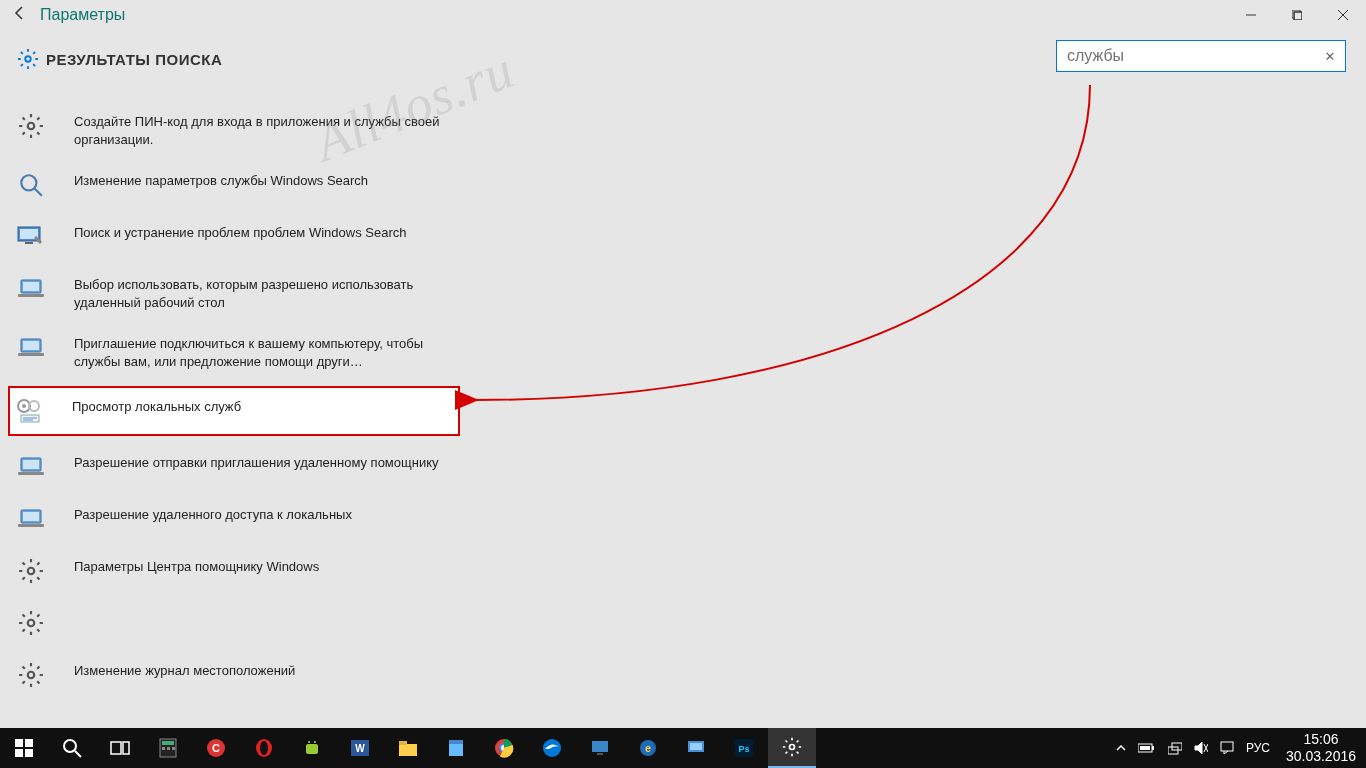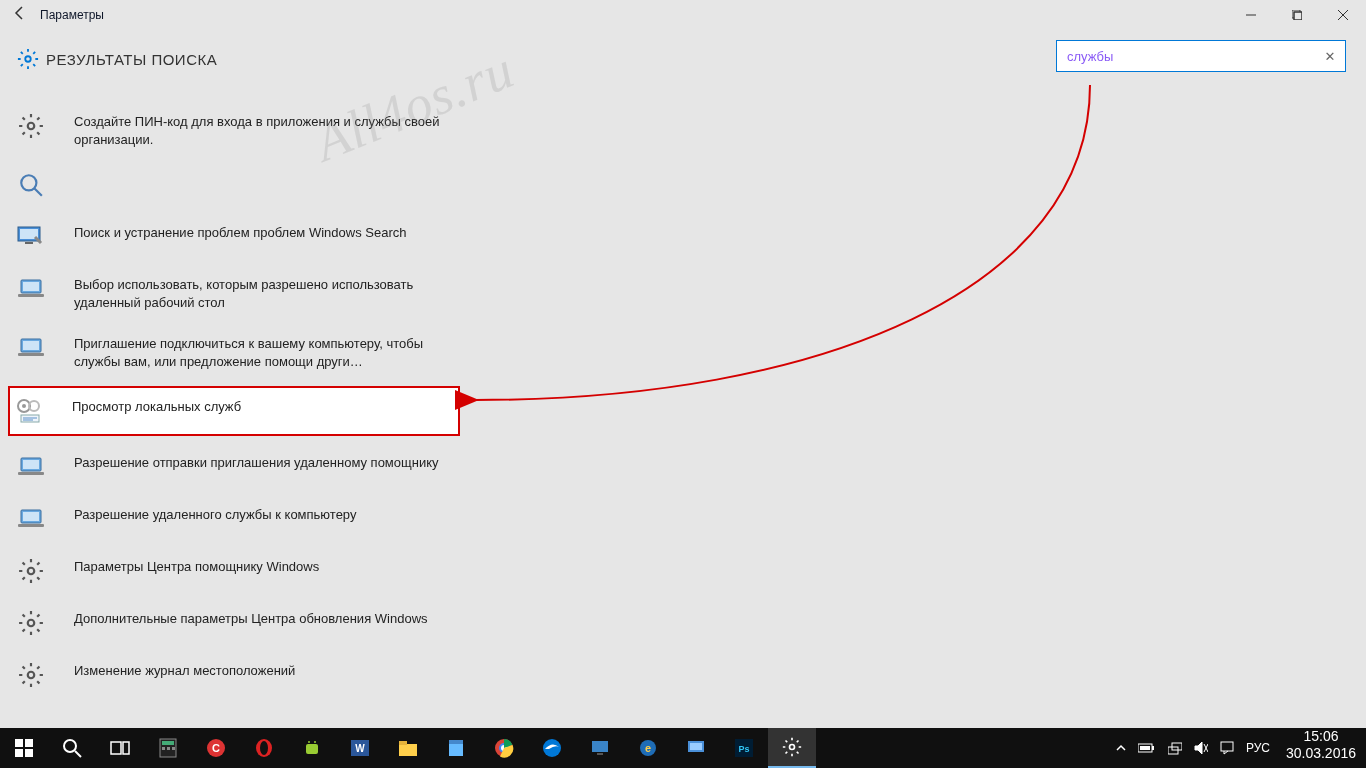--- a/index.html
+++ b/index.html
@@ -1,49 +1,49 @@
 <!DOCTYPE html>
 <html><head>
 <meta charset="utf-8">
 <style>
   * { box-sizing: border-box; margin: 0; padding: 0; }
   html, body { width: 1366px; height: 768px; font-family: "Segoe UI", Tahoma, sans-serif; background: #e6e6e6; overflow: hidden; }
   
   .titlebar { display:flex; align-items:center; height:30px; background:#e6e6e6; }
   .titlebar .back { width:40px; text-align:center; font-size:16px; color:#333; cursor:pointer; }
-  .titlebar .title { font-size:12px; color:#0f172a; }
+  .titlebar .title { font-size:16px; color:#0f766e; }
   .titlebar .spacer { flex:1; }
   .titlebar .winbtn { width:46px; height:30px; display:flex; align-items:center; justify-content:center; color:#333; font-size:12px; cursor:pointer; }
   .winbtn svg { width:10px; height:10px; stroke:#333; stroke-width:1; fill:none; }
   
   .main { position:relative; height:calc(768px - 30px - 40px); padding:18px 20px 0 10px; }
   .headerrow { display:flex; align-items:center; }
   .gearhdr { width:36px; display:flex; justify-content:center; }
-  .pagetitle { font-size:15px; letter-spacing:0.5px; color:#333; font-weight:400; }
+  .pagetitle { font-size:15px; letter-spacing:0.5px; color:#333; font-weight:700; }
   .searchwrap { position:absolute; right:20px; top:10px; }
   .searchbox { width:290px; height:32px; border:1px solid #0078d7; background:#fff; display:flex; align-items:center; padding:0 6px 0 10px; }
-  .searchbox input { flex:1; border:none; outline:none; font-size:13px; color:#8b5cf6; background:transparent; }
+  .searchbox input { flex:1; border:none; outline:none; font-size:16px; color:#737373; background:transparent; }
   .searchbox .clear { width:18px; text-align:center; color:#666; cursor:pointer; font-size:13px; }
   
   .results { margin-top:35px; width:450px; }
   .result { display:flex; align-items:flex-start; gap:28px; padding:6px 4px 6px 6px; margin-bottom:10px; cursor:pointer; }
   .result .ricon { width:30px; height:30px; flex-shrink:0; display:flex; align-items:center; justify-content:center; }
   .result .rtext { font-size:13px; color:#222; line-height:1.35; max-width:380px; padding-top:2px; }
   .result.highlighted { border:2px solid #d40000; padding:8px 4px 8px 4px; margin-left:-2px; background:#ffffff; }
   
   .icon-gear svg, .ricon svg { display:block; }
   
   .overlay { position:absolute; left:0; top:0; width:100%; height:100%; pointer-events:none; }
   
   .watermark { position:absolute; left:310px; top:45px; font-size:54px; color:rgba(140,140,140,0.22); transform:rotate(-22deg); letter-spacing:1px; font-family:Georgia, 'Times New Roman', serif; font-style:italic; pointer-events:none; user-select:none; }
   
   .taskbar { position:absolute; left:0; bottom:0; width:1366px; height:40px; background:#101010; display:flex; align-items:center; color:#fff; }
   .taskbar .tb-item { width:48px; height:40px; display:flex; align-items:center; justify-content:center; cursor:pointer; }
   .taskbar .tb-item.active { background:#333; border-bottom:2px solid #76b9ed; }
-  .taskbar .tray { margin-left:auto; display:flex; align-items:flex-start; height:40px; }
+  .taskbar .tray { margin-left:auto; display:flex; align-items:center; height:40px; }
   .taskbar .tray .titem { padding:0 6px; font-size:12px; color:#fff; display:flex; align-items:center; height:40px; cursor:pointer; }
   .taskbar .clock { padding:0 10px; text-align:center; font-size:14px; line-height:1.2; }
   .tb-item svg { width:20px; height:20px; }
 </style>
 </head>
 <body>
 
 <div class="titlebar">
   <div class="back">
     <svg width="16" height="16" viewBox="0 0 16 16">
@@ -102,20 +102,21 @@
         </div>
         <div class="rtext">Создайте ПИН-код для входа в приложения и службы своей организации.</div>
       </div>
       <div class="result">
         <div class="ricon">
           <svg width="26" height="26" viewBox="0 0 24 24" fill="none" stroke="#4a7db5" stroke-width="2">
             <circle cx="10" cy="10" r="7"></circle>
             <line x1="15" y1="15" x2="22" y2="22"></line>
           </svg>
         </div>
+        <div class="rtext">Изменение параметров службы Windows Search</div>
       </div>
       <div class="result">
         <div class="ricon">
           <svg width="28" height="24" viewBox="0 0 28 24">
             <rect x="1" y="2" width="22" height="14" fill="#4a90d9" stroke="#2b5a8a"></rect>
             <rect x="3" y="4" width="18" height="10" fill="#cde4f7"></rect>
             <rect x="8" y="17" width="8" height="2" fill="#666"></rect>
             <path d="M18 12 l6 6" stroke="#888" stroke-width="3"></path>
           </svg>
         </div>
@@ -165,39 +166,38 @@
         <div class="rtext">Разрешение отправки приглашения удаленному помощнику</div>
       </div>
       <div class="result">
         <div class="ricon">
           <svg width="28" height="22" viewBox="0 0 28 22">
             <rect x="4" y="2" width="20" height="13" rx="1" fill="#6aa9e0" stroke="#3b6fa0"></rect>
             <rect x="6" y="4" width="16" height="9" fill="#cde4f7"></rect>
             <rect x="1" y="16" width="26" height="3" rx="1" fill="#888"></rect>
           </svg>
         </div>
-        <div class="rtext">Разрешение удаленного службы к компьютеру</div>
+        <div class="rtext">Разрешение удаленного доступа к локальных</div>
       </div>
       <div class="result">
         <div class="ricon">
           <svg width="26" height="26" viewBox="0 0 24 24" fill="none" stroke="#555" stroke-width="2">
             <circle cx="12" cy="12" r="3"></circle>
             <path d="M12 1v3M12 20v3M4.2 4.2l2.1 2.1M17.7 17.7l2.1 2.1M1 12h3M20 12h3M4.2 19.8l2.1-2.1M17.7 6.3l2.1-2.1"></path>
           </svg>
         </div>
         <div class="rtext">Параметры Центра помощнику Windows</div>
       </div>
       <div class="result">
         <div class="ricon">
           <svg width="26" height="26" viewBox="0 0 24 24" fill="none" stroke="#555" stroke-width="2">
             <circle cx="12" cy="12" r="3"></circle>
             <path d="M12 1v3M12 20v3M4.2 4.2l2.1 2.1M17.7 17.7l2.1 2.1M1 12h3M20 12h3M4.2 19.8l2.1-2.1M17.7 6.3l2.1-2.1"></path>
           </svg>
         </div>
-        <div class="rtext">Дополнительные параметры Центра обновления Windows</div>
       </div>
       <div class="result">
         <div class="ricon">
           <svg width="26" height="26" viewBox="0 0 24 24" fill="none" stroke="#555" stroke-width="2">
             <circle cx="12" cy="12" r="3"></circle>
             <path d="M12 1v3M12 20v3M4.2 4.2l2.1 2.1M17.7 17.7l2.1 2.1M1 12h3M20 12h3M4.2 19.8l2.1-2.1M17.7 6.3l2.1-2.1"></path>
           </svg>
         </div>
         <div class="rtext">Изменение журнал местоположений</div>
       </div>

